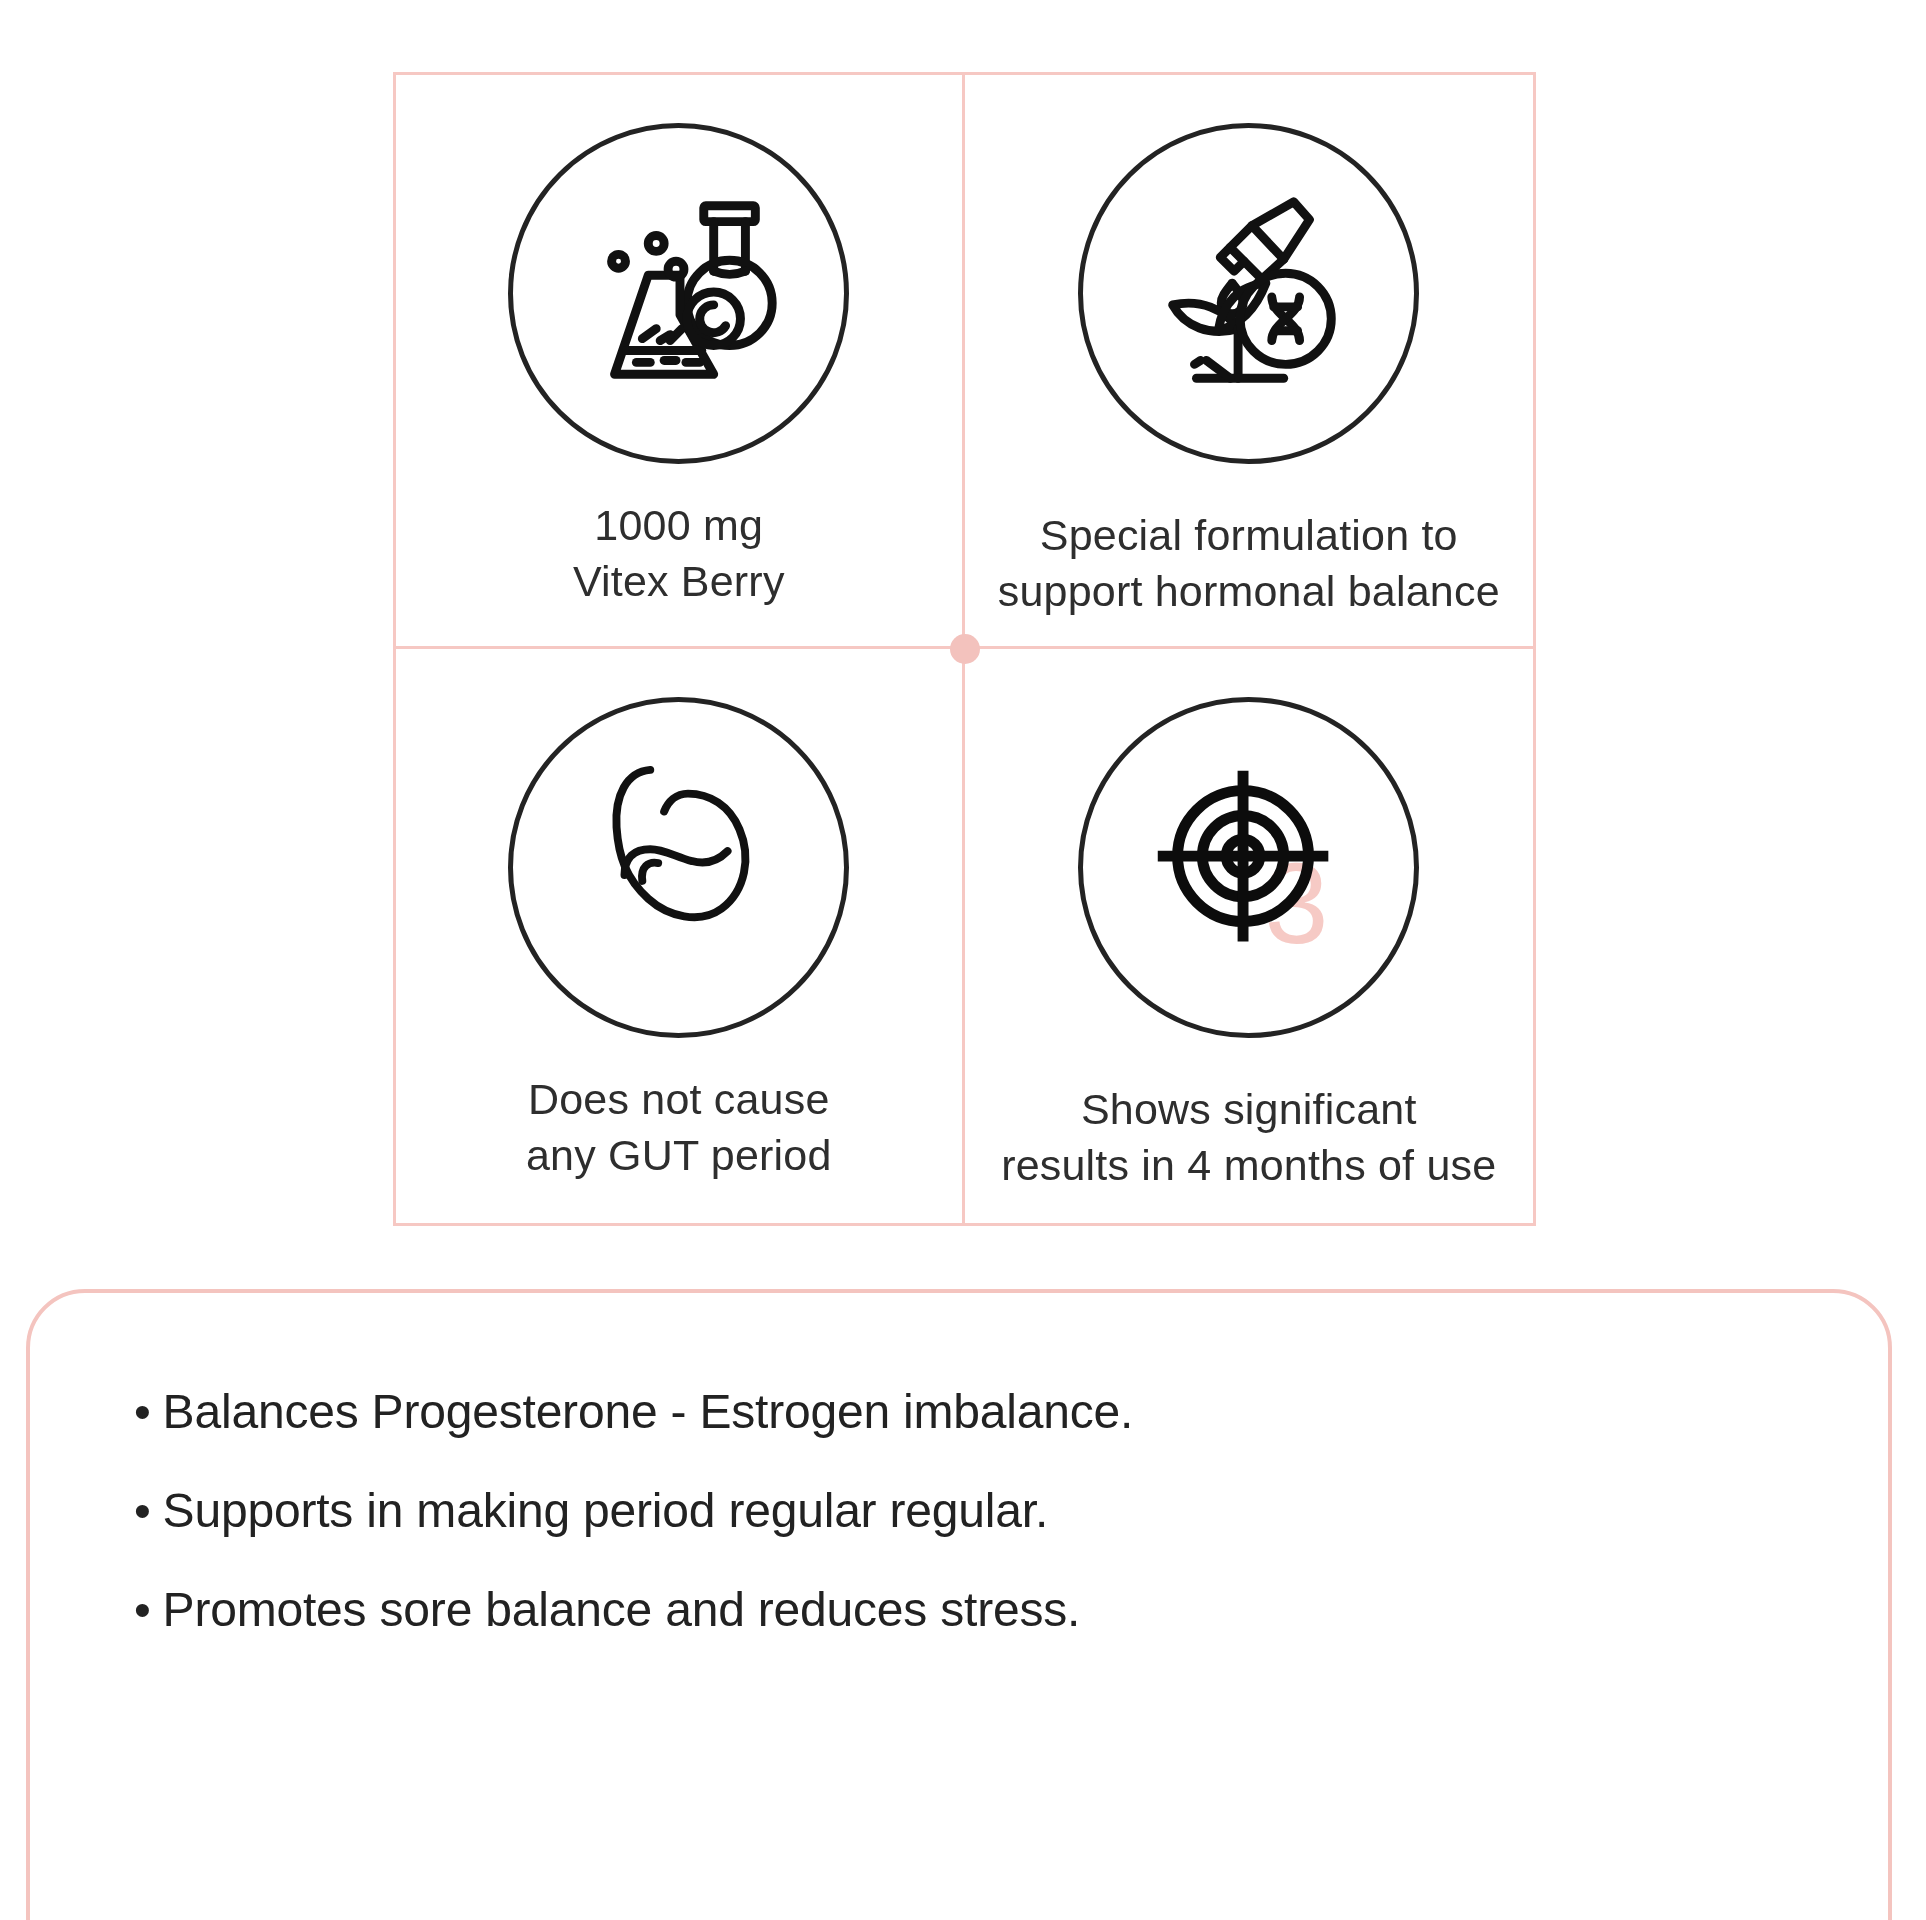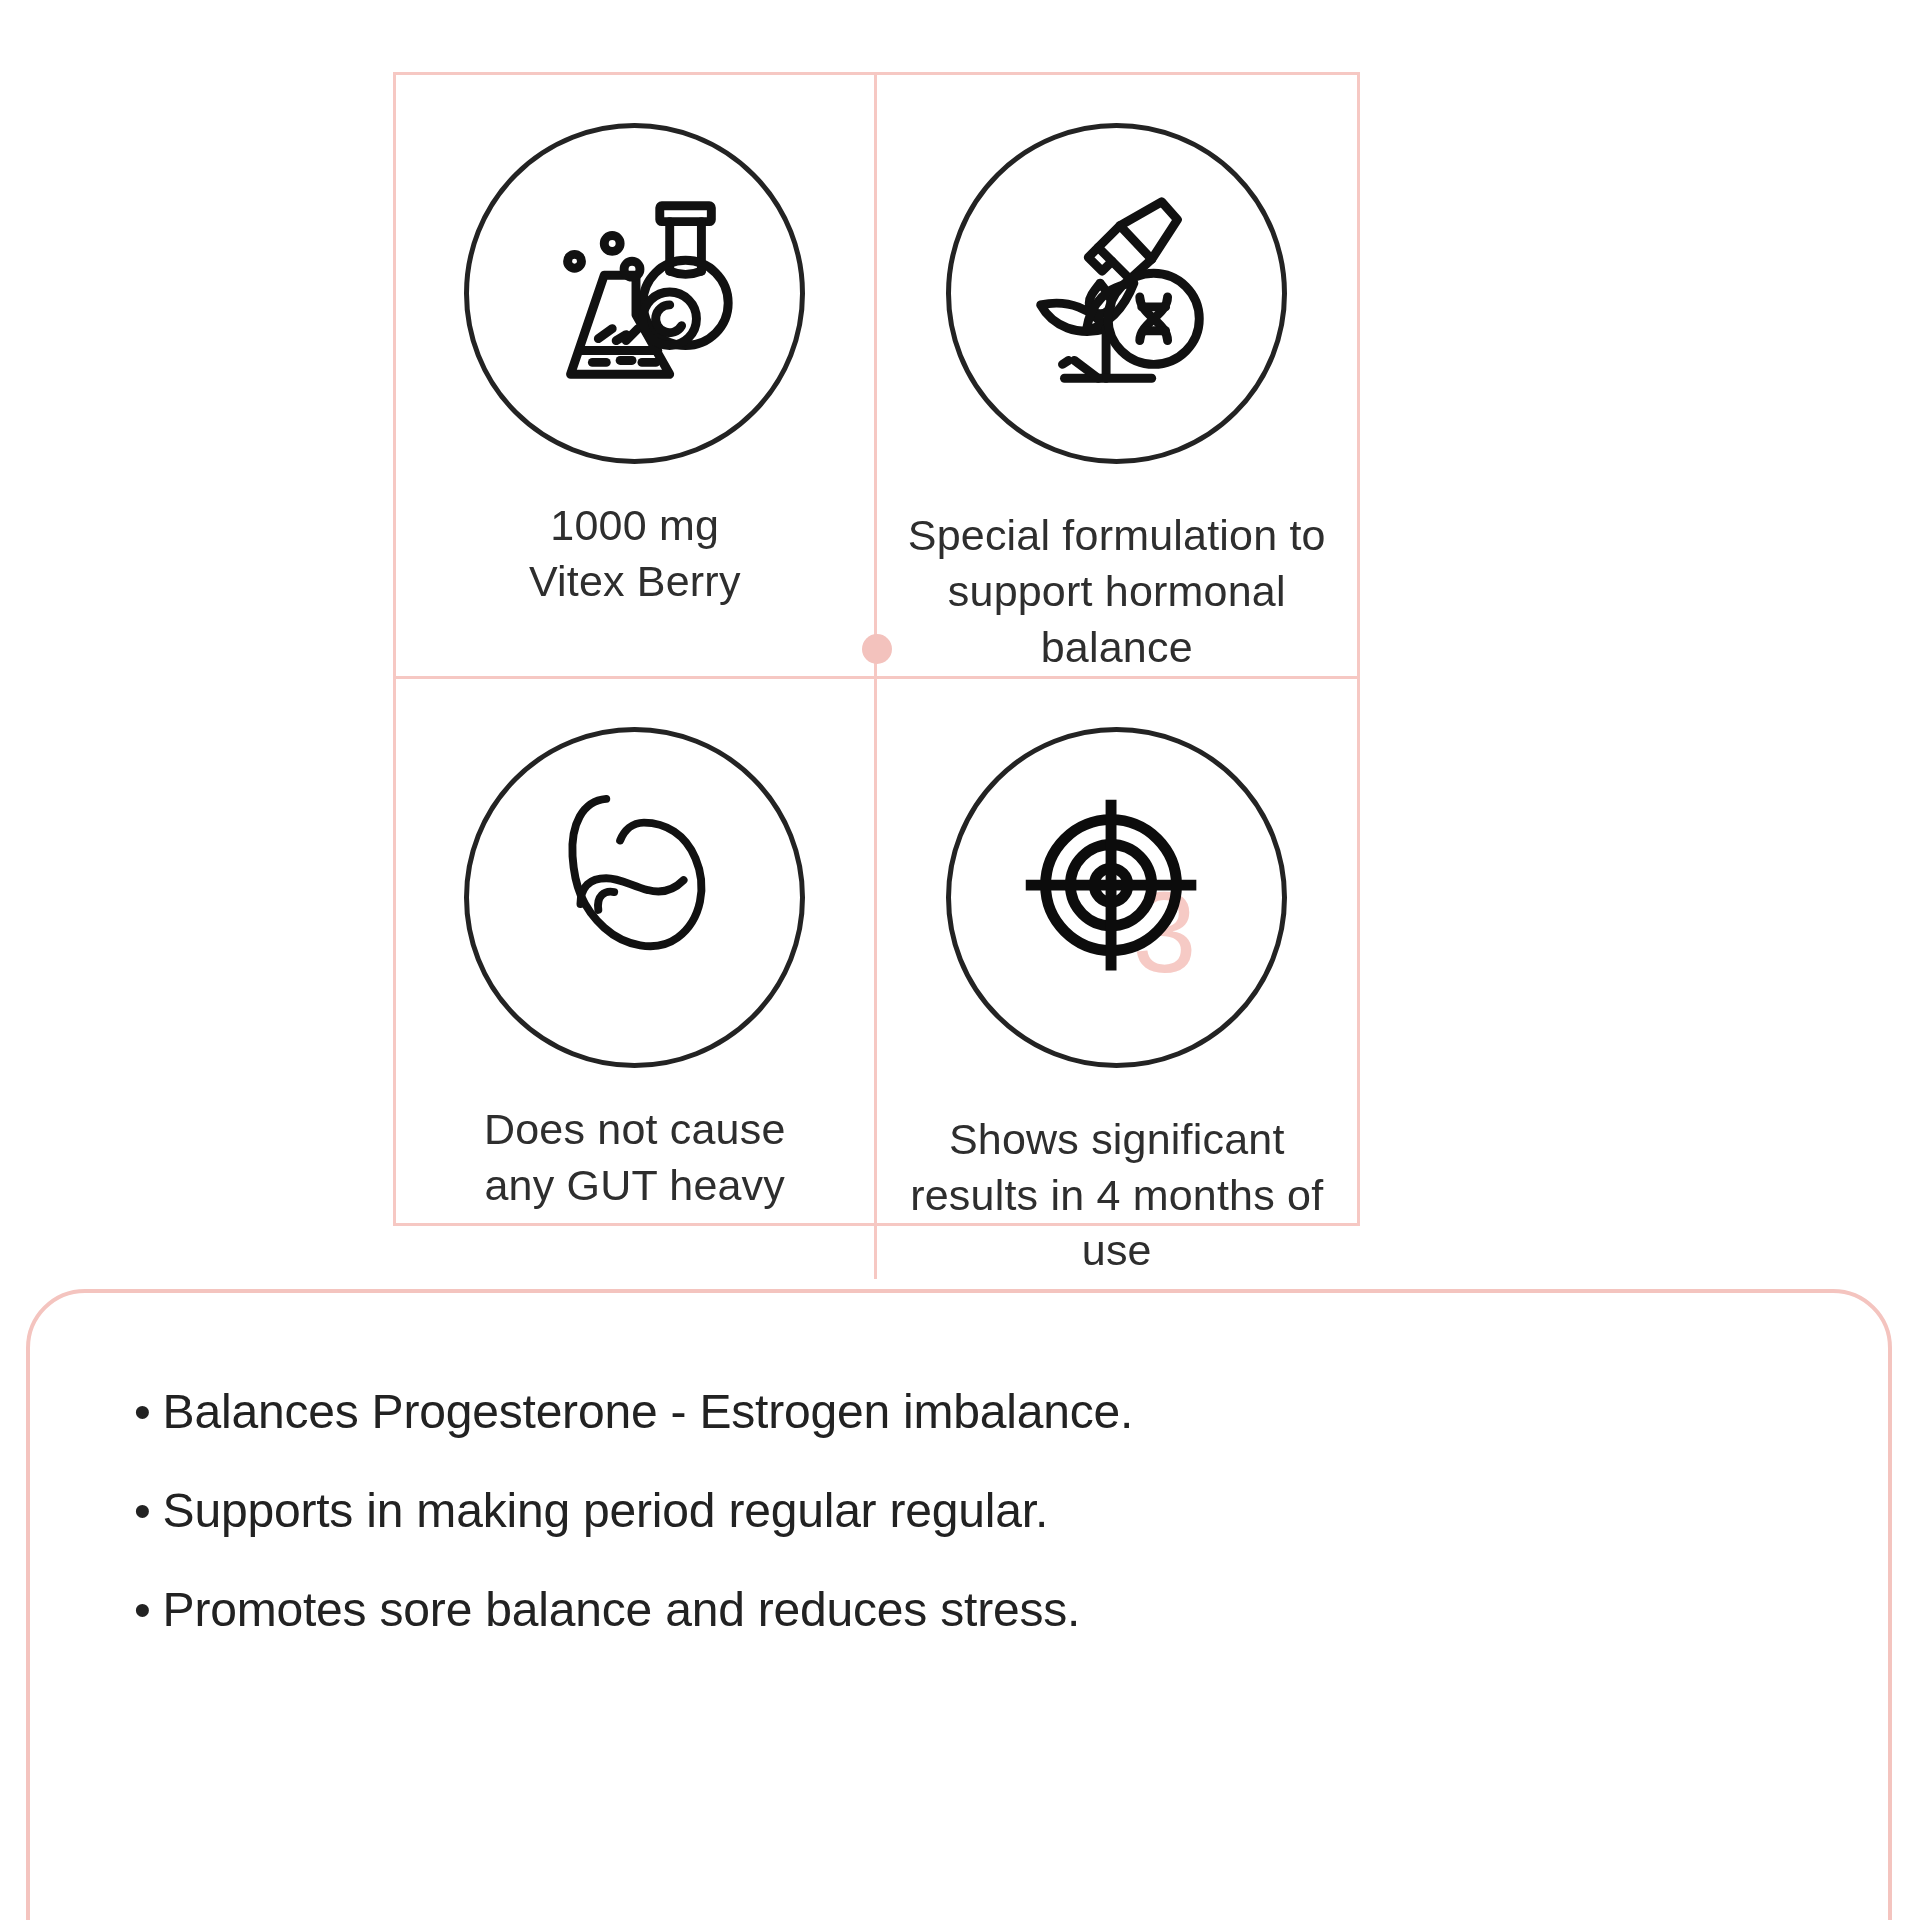--- a/index.html
+++ b/index.html
@@ -14,21 +14,21 @@
     color: #2b2b2b;
     position: relative;
     overflow: hidden;
   }
 
   
   .feature-grid-wrap {
     position: absolute;
     left: 393px;
     top: 72px;
-    width: 967px;
+    width: 1143px;
     height: 1154px;
   }
   .feature-grid {
     position: absolute;
     inset: 0;
     border: 3px solid #f6c8c3;
     box-sizing: border-box;
     display: grid;
     grid-template-columns: 1fr 1fr;
     grid-template-rows: 1fr 1fr;
@@ -194,21 +194,21 @@
             <path d="M86 16 C62 18 50 42 52 74 C54 104 62 126 84 146
                      C104 164 136 172 158 156 C182 138 188 104 176 76
                      C166 52 146 40 124 40 C112 40 104 48 100 58"></path>
             <path d="M60 122 C60 104 70 96 86 96 C100 96 112 104 128 108
                      C142 112 154 108 164 98"></path>
             <path d="M78 128 C76 114 84 108 94 110"></path>
           </g>
         </svg>
       </div>
       <div class="cell-caption">Does not cause
-any GUT heavy</div>
+any GUT period</div>
     </div>
 
     <div class="grid-cell col-right row-bottom">
       <div class="icon-circle">
         <svg width="238" height="238" viewBox="0 0 240 240" aria-hidden="true">
           <text x="168" y="196" font-family="Liberation Sans, sans-serif" font-size="116" font-weight="400" fill="#f6cac5" text-anchor="middle">3</text>
           <g fill="none" stroke="#0c0c0c" stroke-width="11" stroke-linecap="butt">
             <circle cx="114" cy="108" r="66"></circle>
             <circle cx="114" cy="108" r="41"></circle>
             <circle cx="114" cy="108" r="17"></circle>

